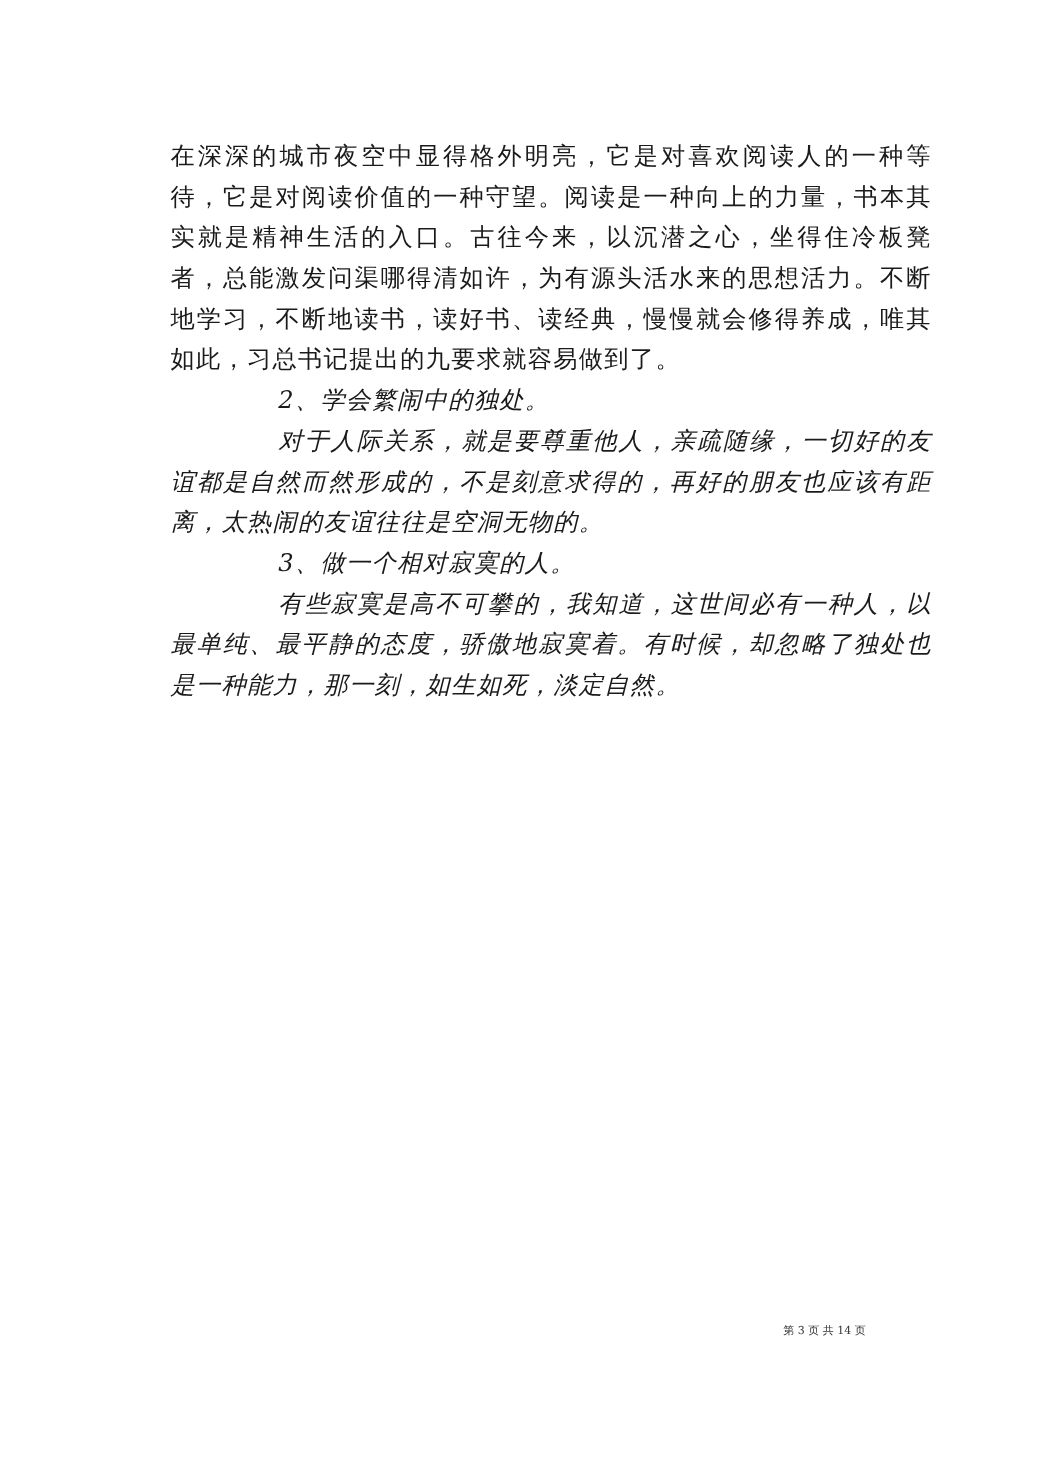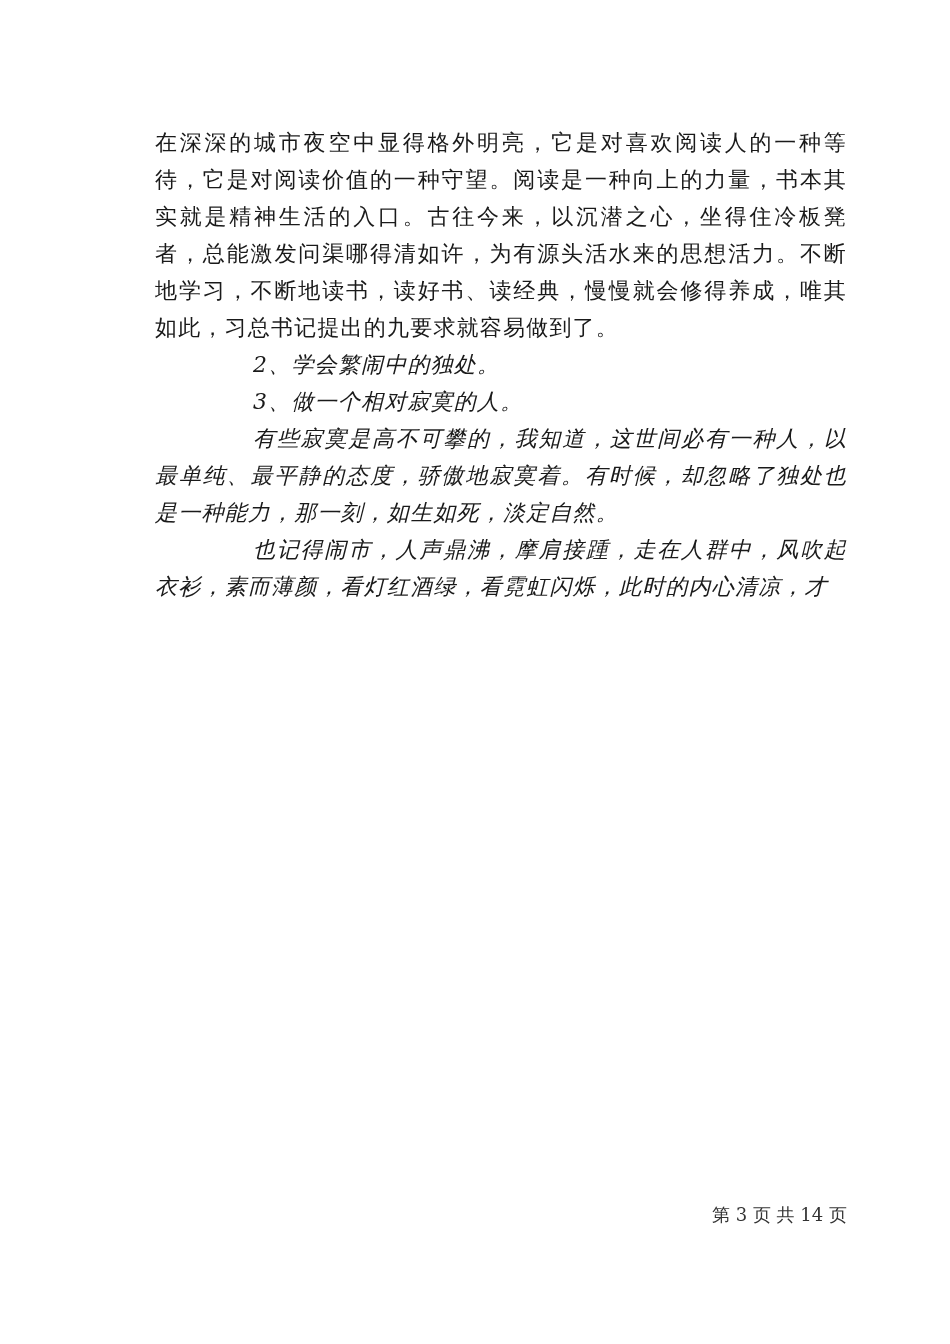--- a/index.html
+++ b/index.html
@@ -16,28 +16,28 @@
     letter-spacing: 1.2px;
     margin-left: 10px;
   }
   .para { margin: 0; text-align: justify; text-align-last: left; }
   .indent { text-indent: 98px; font-style: italic; }
   .footer {
     position: absolute;
     left: 712px;
     top: 1203px;
     font-family: "DejaVu Serif", "Liberation Serif", serif;
-    font-size: 18px;
+    font-size: 10px;
     color: #333333;
   }
 </style>
 </head>
 <body>
 
 <div class="page">
   <p class="para">在深深的城市夜空中显得格外明亮，它是对喜欢阅读人的一种等待，它是对阅读价值的一种守望。阅读是一种向上的力量，书本其实就是精神生活的入口。古往今来，以沉潜之心，坐得住冷板凳者，总能激发问渠哪得清如许，为有源头活水来的思想活力。不断地学习，不断地读书，读好书、读经典，慢慢就会修得养成，唯其如此，习总书记提出的九要求就容易做到了。</p>
   <p class="para indent">2、学会繁闹中的独处。</p>
+  <p class="para indent">对于人际关系，就是要尊重他人，亲疏随缘，一切好的友谊都是自然而然形成的，不是刻意求得的，再好的朋友也应该有距离，太热闹的友谊往往是空洞无物的。</p>
   <p class="para indent">3、做一个相对寂寞的人。</p>
   <p class="para indent">有些寂寞是高不可攀的，我知道，这世间必有一种人，以最单纯、最平静的态度，骄傲地寂寞着。有时候，却忽略了独处也是一种能力，那一刻，如生如死，淡定自然。</p>
-  <p class="para indent">也记得闹市，人声鼎沸，摩肩接踵，走在人群中，风吹起衣衫，素而薄颜，看灯红酒绿，看霓虹闪烁，此时的内心清凉，才</p>
 </div>
 
 <div class="footer">第 3 页 共 14 页</div>
 
 </body></html>

